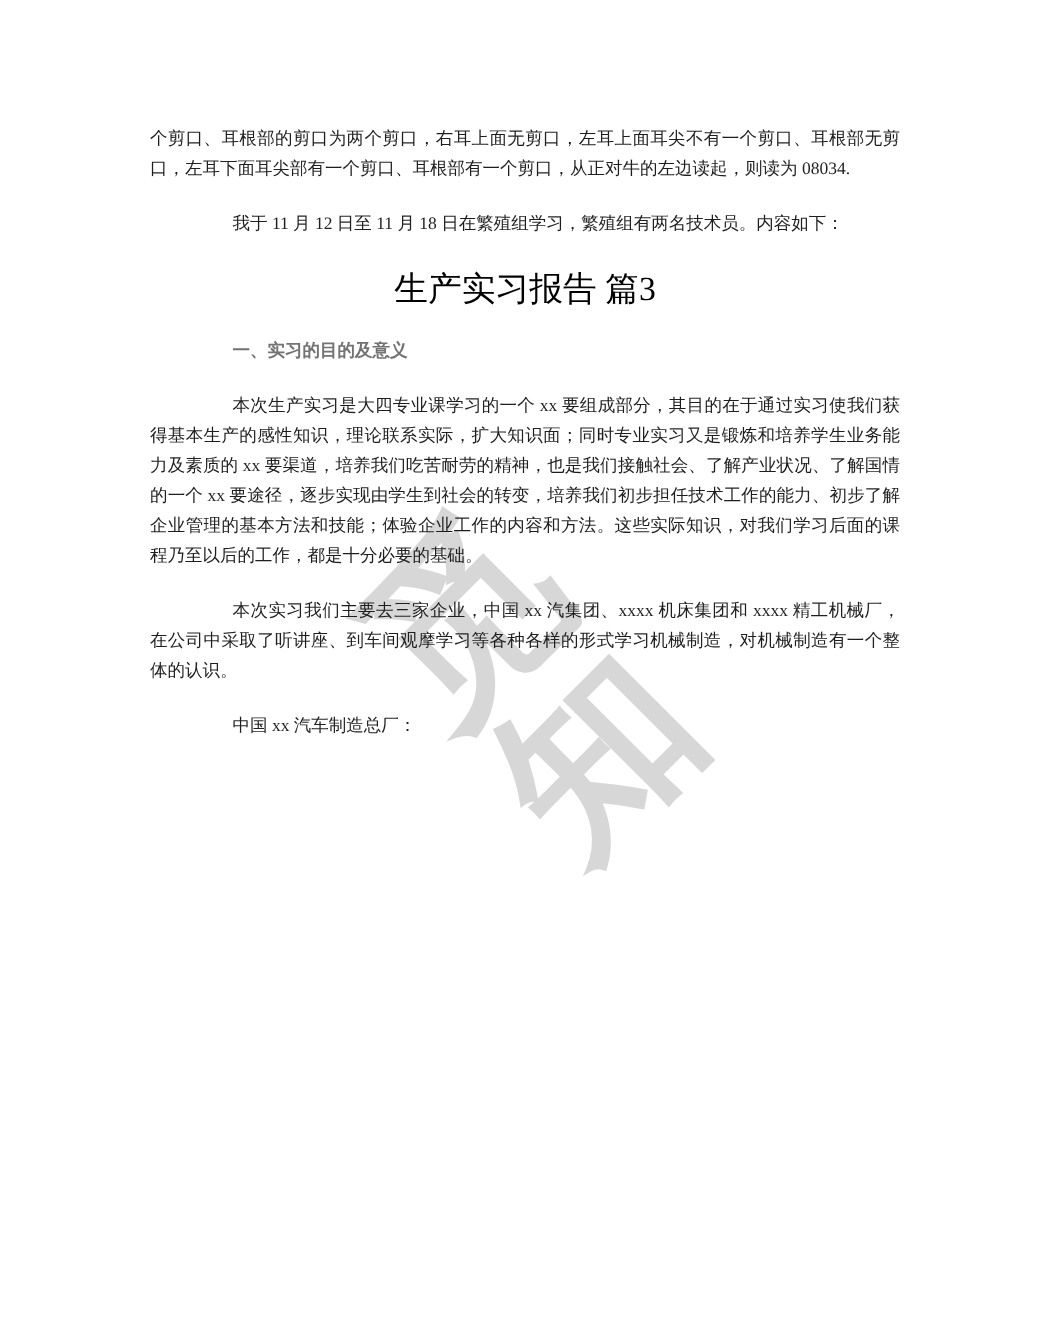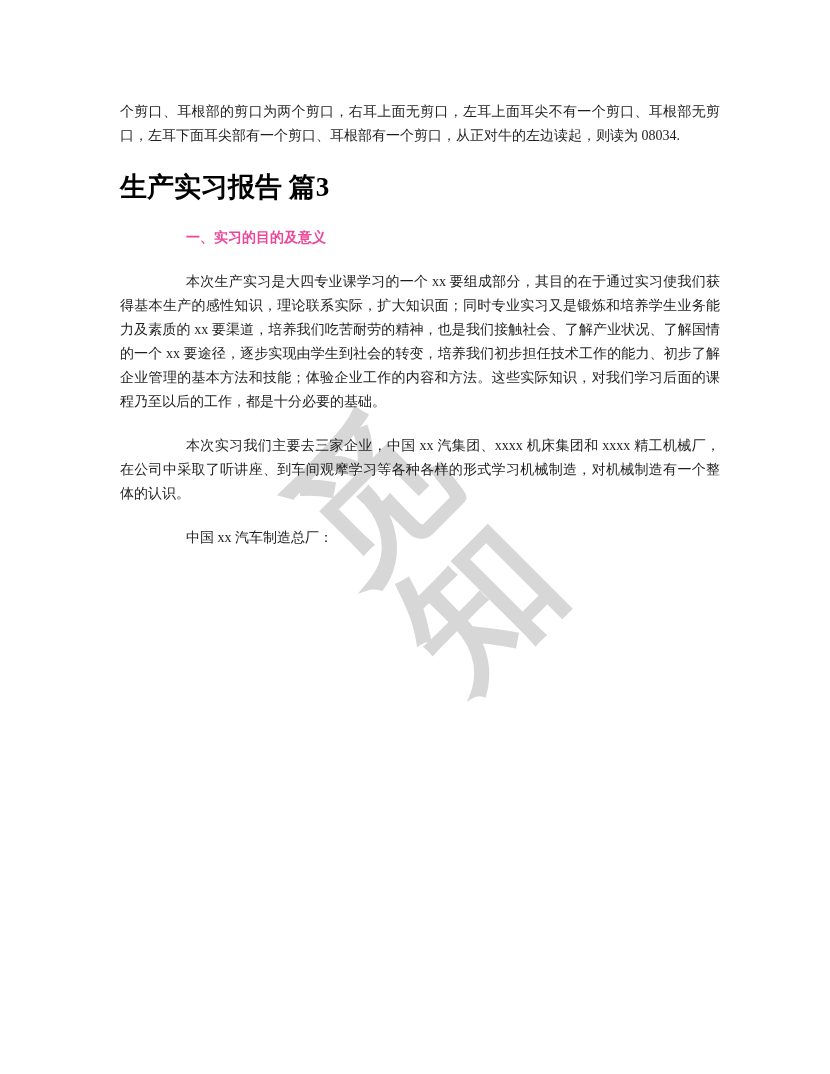--- a/index.html
+++ b/index.html
@@ -52,44 +52,45 @@
     text-indent: 66px;
     word-break: break-all;
   }
   .block.continuation {
     text-indent: 0;
     margin-top: 12px;
   }
   .block.doc-title {
     font-size: 27px;
     line-height: 38px;
-    font-weight: bold;
-    text-align: left;
+    font-weight: normal;
+    text-align: center;
     text-indent: 0;
     color: #000000;
     margin: 16px 0 20px 0;
   }
   .block.section-heading {
     font-weight: bold;
-    color: #ec4899;
+    color: #737373;
   }
 </style>
 </head>
 <body>
 
 <div class="doc-page">
 
   <div class="watermark">
     <span>觅</span>
     <span>知</span>
   </div>
 
   <p class="block continuation">个剪口、耳根部的剪口为两个剪口，右耳上面无剪口，左耳上面耳尖不有一个剪口、耳根部无剪口，左耳下面耳尖部有一个剪口、耳根部有一个剪口，从正对牛的左边读起，则读为 08034.</p>
 
 
+  <p class="block">我于 11 月 12 日至 11 月 18 日在繁殖组学习，繁殖组有两名技术员。内容如下：</p>
 
 
   <h1 class="block doc-title">生产实习报告 篇3</h1>
 
   <p class="block section-heading">一、实习的目的及意义</p>
 
 
   <p class="block">本次生产实习是大四专业课学习的一个 xx 要组成部分，其目的在于通过实习使我们获得基本生产的感性知识，理论联系实际，扩大知识面；同时专业实习又是锻炼和培养学生业务能力及素质的 xx 要渠道，培养我们吃苦耐劳的精神，也是我们接触社会、了解产业状况、了解国情的一个 xx 要途径，逐步实现由学生到社会的转变，培养我们初步担任技术工作的能力、初步了解企业管理的基本方法和技能；体验企业工作的内容和方法。这些实际知识，对我们学习后面的课程乃至以后的工作，都是十分必要的基础。</p>
 
   <p class="block">本次实习我们主要去三家企业，中国 xx 汽集团、xxxx 机床集团和 xxxx 精工机械厂，在公司中采取了听讲座、到车间观摩学习等各种各样的形式学习机械制造，对机械制造有一个整体的认识。</p>

